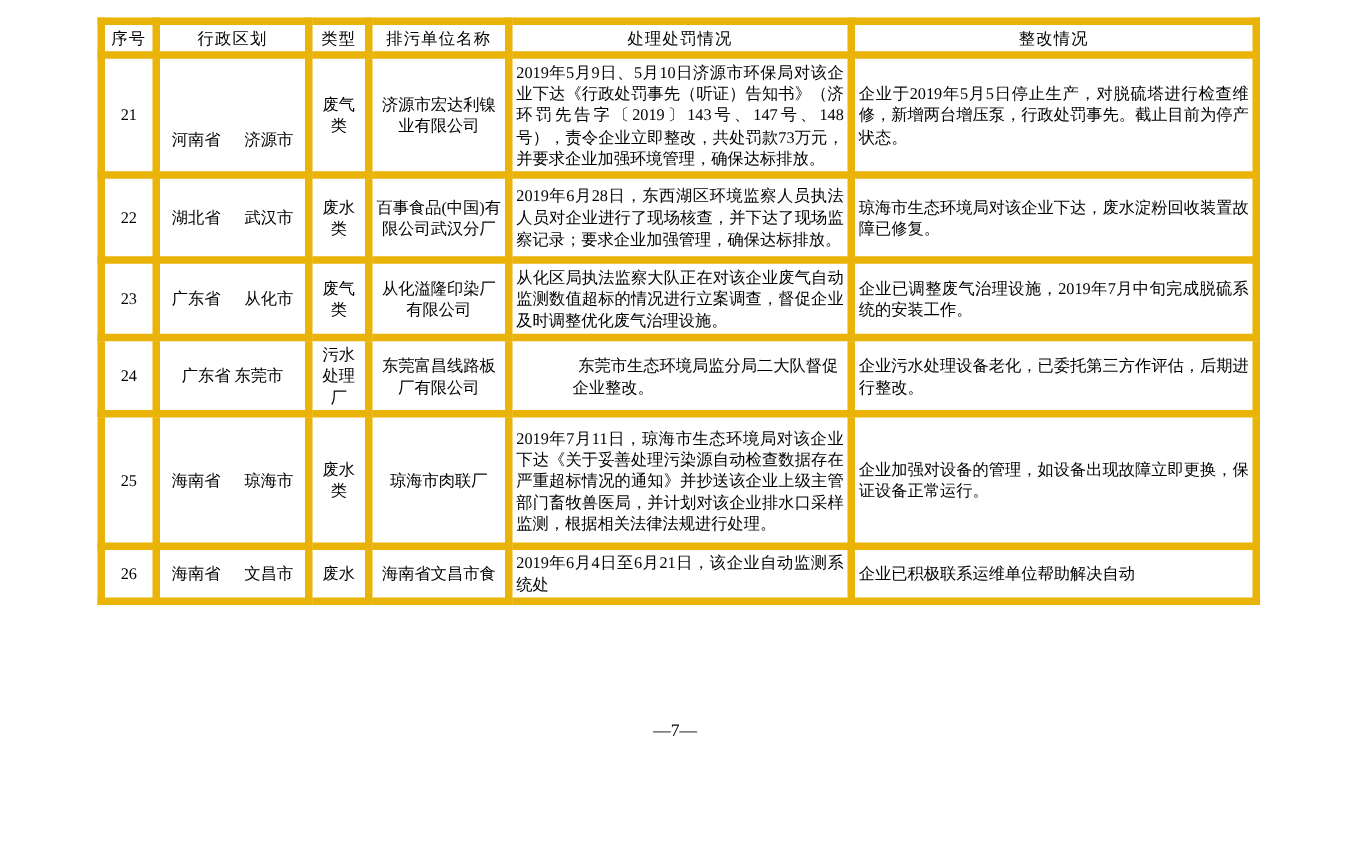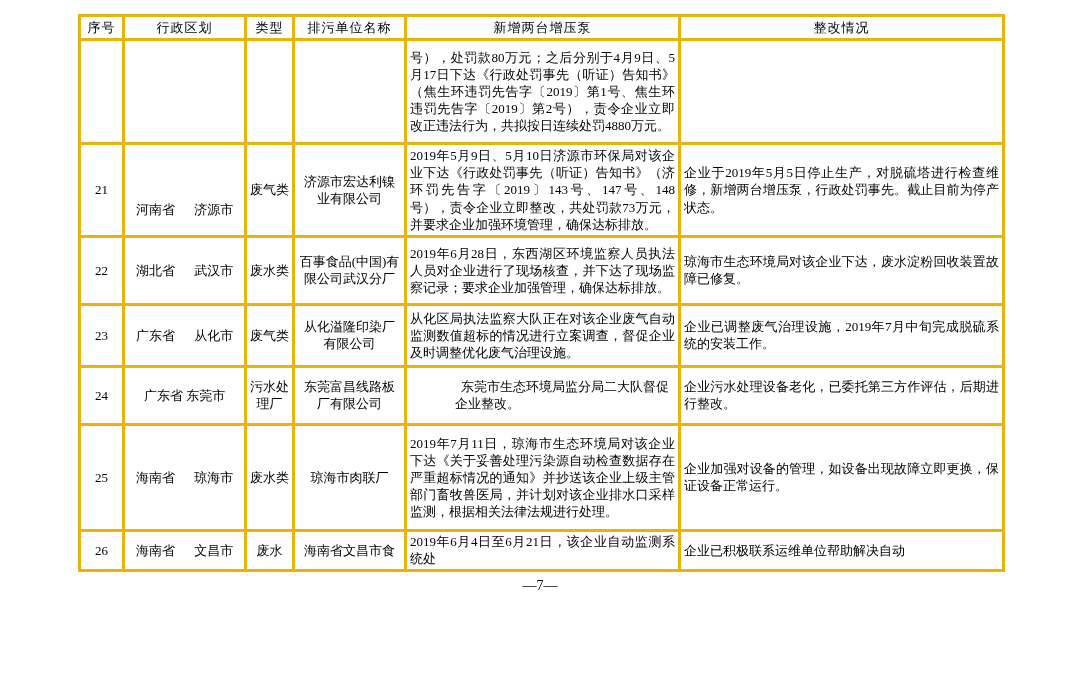--- a/index.html
+++ b/index.html
@@ -23,21 +23,21 @@
   }
   table.doc-table {
     position: absolute;
     left: 78px;
     top: 14px;
     width: 924px;
     border-collapse: collapse;
     table-layout: fixed;
   }
   table.doc-table td, table.doc-table th {
-    border: 3px solid #eab308;
+    border: 6px solid #eab308;
     padding: 2px 3px;
     vertical-align: middle;
     font-size: 13px;
     line-height: 1.32;
     font-weight: normal;
   }
   thead th {
     text-align: center;
     font-size: 14.5px;
     letter-spacing: 1px;
@@ -89,33 +89,25 @@
         <col class="c-unit">
         <col class="c-pun">
         <col class="c-fix">
     </colgroup>
     <thead>
       <tr>
         <th>序号</th>
         <th>行政区划</th>
         <th>类型</th>
         <th>排污单位名称</th>
-        <th>新增两台增压泵</th>
+        <th>处理处罚情况</th>
         <th>整改情况</th>
       </tr>
     </thead>
     <tbody>
-      <tr style="height:104px;">
-        <td class="seq"></td>
-        <td class="reg"></td>
-        <td class="type"></td>
-        <td class="unit"></td>
-        <td class="pun">号），处罚款80万元；之后分别于4月9日、5月17日下达《行政处罚事先（听证）告知书》（焦生环违罚先告字〔2019〕第1号、焦生环违罚先告字〔2019〕第2号），责令企业立即改正违法行为，共拟按日连续处罚4880万元。</td>
-        <td class="fix"></td>
-      </tr>
       <tr style="height:92px;">
         <td class="seq">21</td>
         <td class="reg">
           <span>河南省</span>
           <span style="display:inline-block;margin-left:16px;margin-top:40px;">济源市</span>
         </td>
         <td class="type">废气类</td>
         <td class="unit">济源市宏达利镍业有限公司</td>
         <td class="pun">2019年5月9日、5月10日济源市环保局对该企业下达《行政处罚事先（听证）告知书》（济环罚先告字〔2019〕143号、147号、148号），责令企业立即整改，共处罚款73万元，并要求企业加强环境管理，确保达标排放。</td>
         <td class="fix">企业于2019年5月5日停止生产，对脱硫塔进行检查维修，新增两台增压泵，行政处罚事先。截止目前为停产状态。</td>

